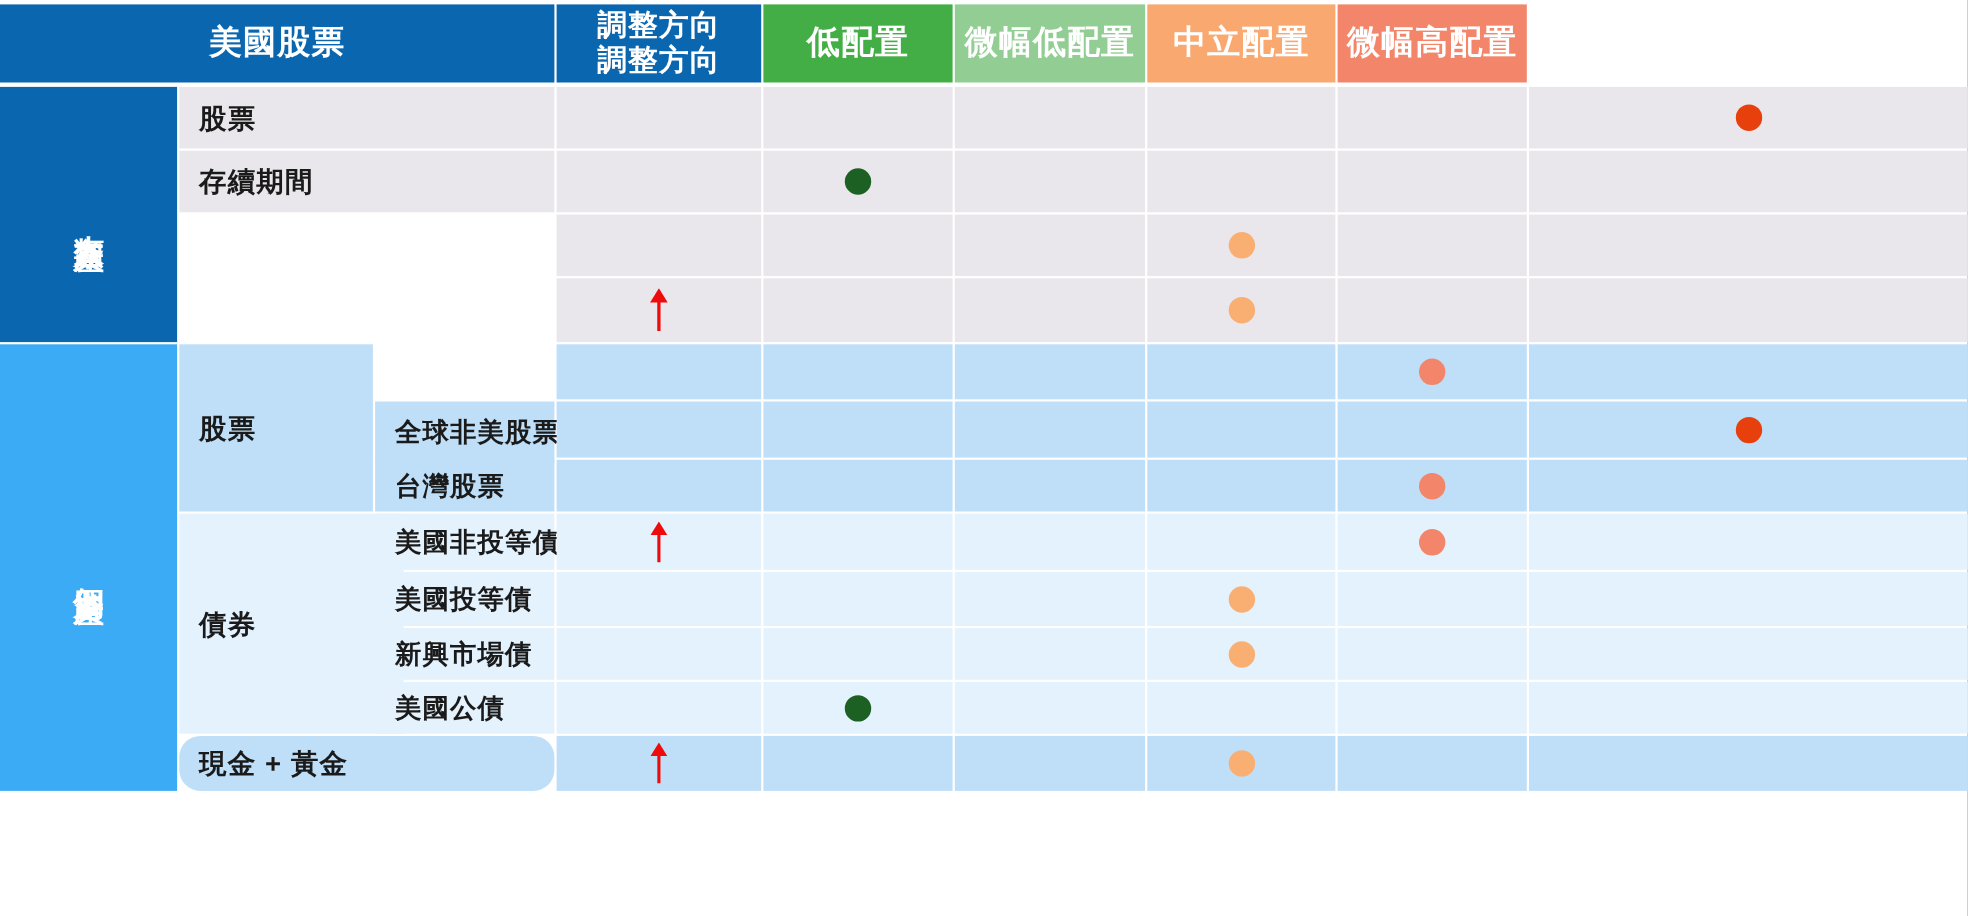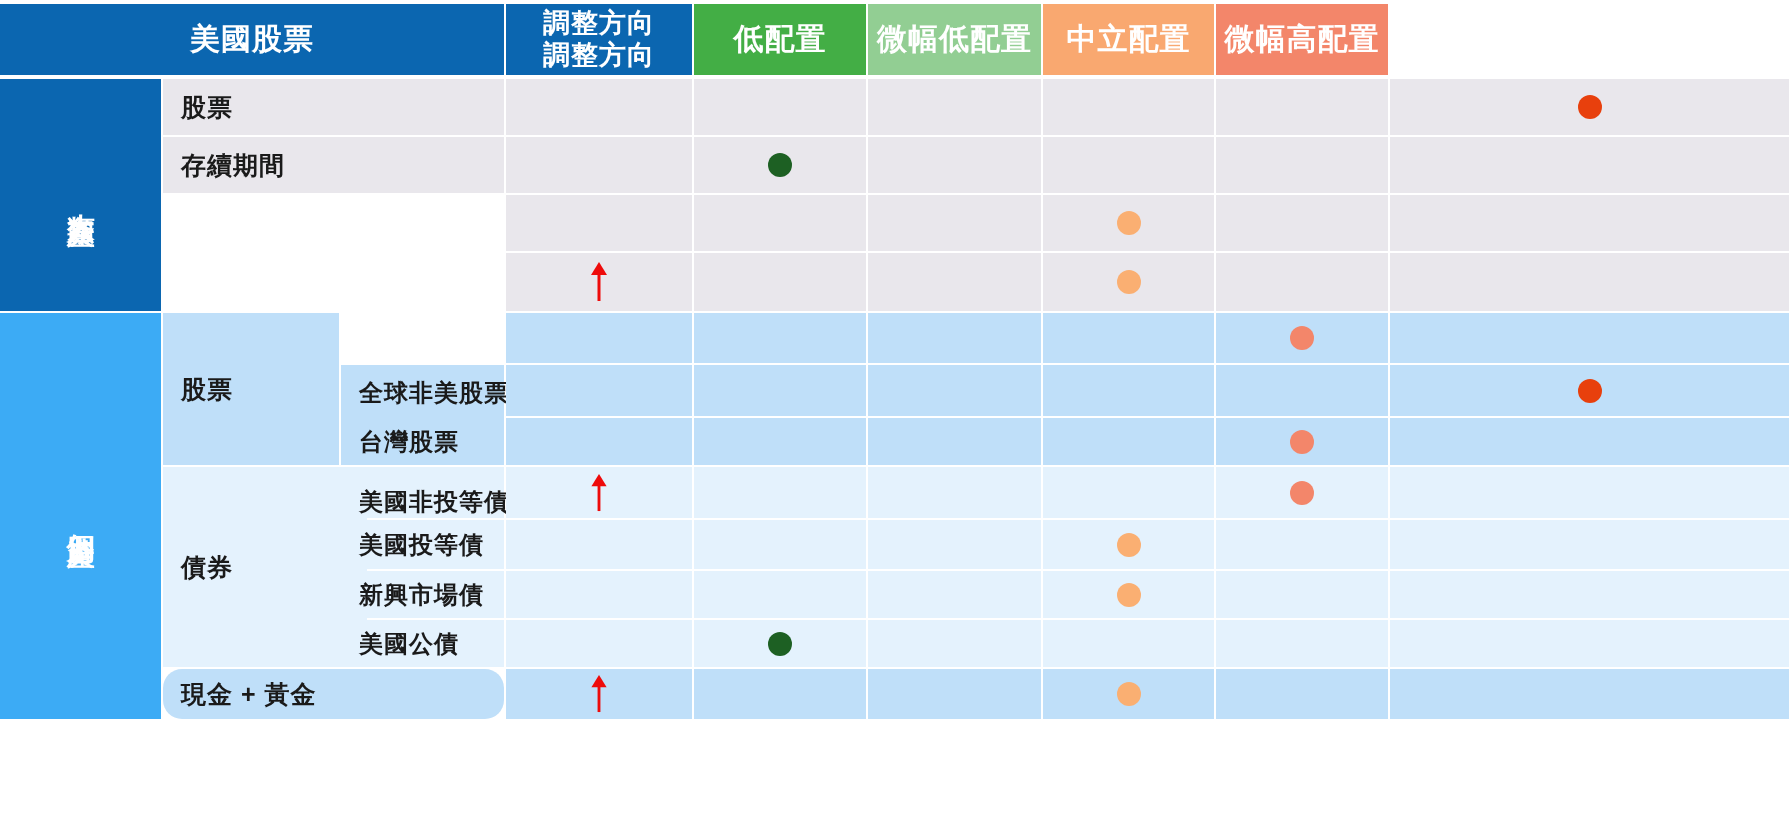--- a/index.html
+++ b/index.html
@@ -137,21 +137,21 @@
     <span>債券</span>
   </div>
 
   <div class="cell rowlabel" style="left:341px;top:365px;width:163px;height:56px;background:#BFDFF9;font-size:24px;">
     <span style="white-space:nowrap">全球非美股票</span>
   </div>
   <div class="cell rowlabel" style="left:341px;top:418px;width:163px;height:47px;background:#BFDFF9;font-size:24px;">
     <span>台灣股票</span>
   </div>
 
-  <div class="cell rowlabel" style="left:341px;top:467px;width:163px;height:51px;background:#E4F2FD;font-size:24px;align-items:flex-end;">
+  <div class="cell rowlabel" style="left:341px;top:467px;width:163px;height:51px;background:#E4F2FD;font-size:24px;">
     <span style="white-space:nowrap">美國非投等債</span>
   </div>
   <div class="cell rowlabel" style="left:341px;top:520px;width:163px;height:49px;background:#E4F2FD;font-size:24px;">
     <span style="white-space:nowrap">美國投等債</span>
   </div>
   <div class="cell rowlabel" style="left:341px;top:571px;width:163px;height:47px;background:#E4F2FD;font-size:24px;">
     <span style="white-space:nowrap">新興市場債</span>
   </div>
   <div class="cell rowlabel" style="left:341px;top:620px;width:163px;height:47px;background:#E4F2FD;font-size:24px;">
     <span>美國公債</span>

